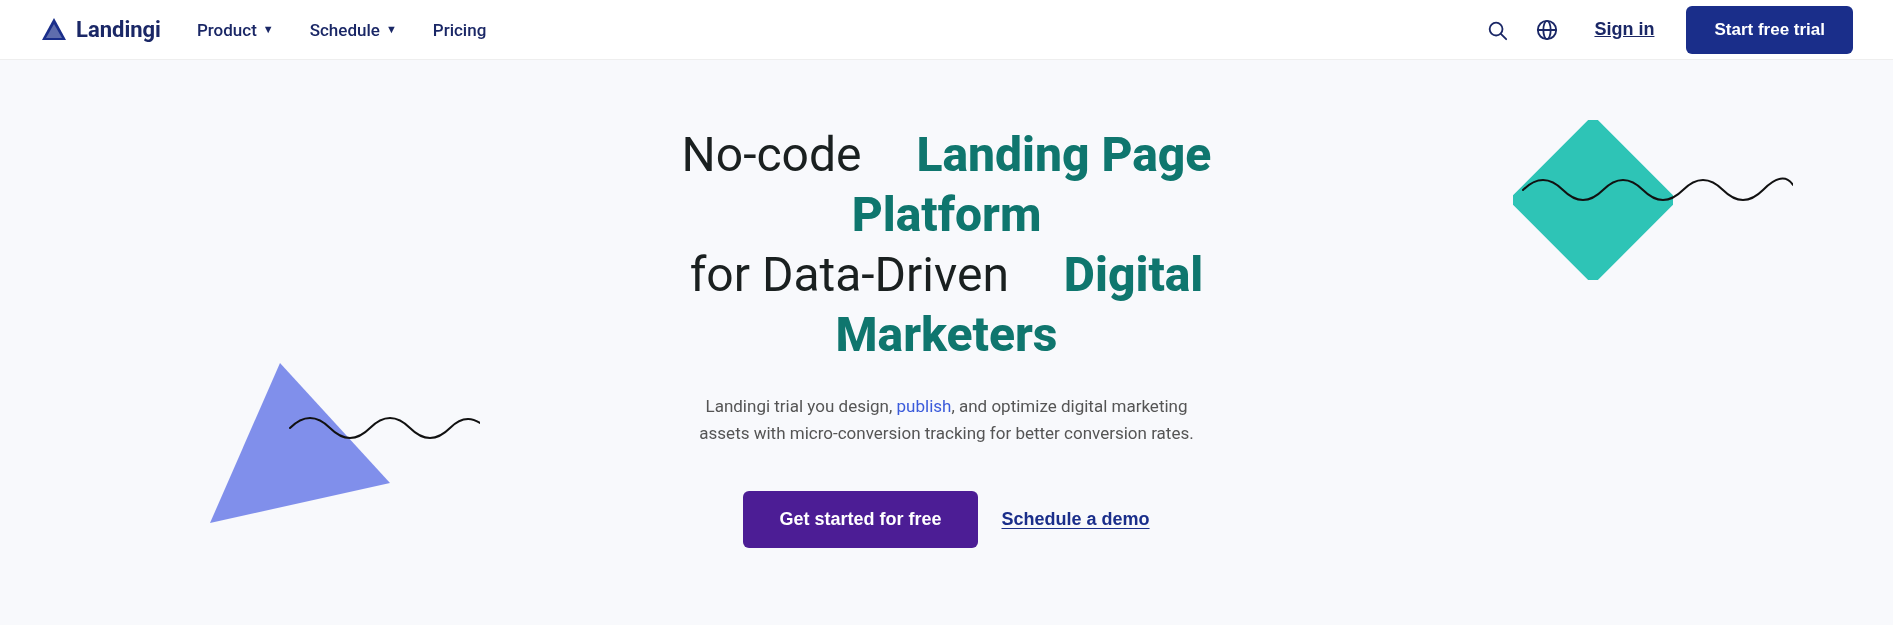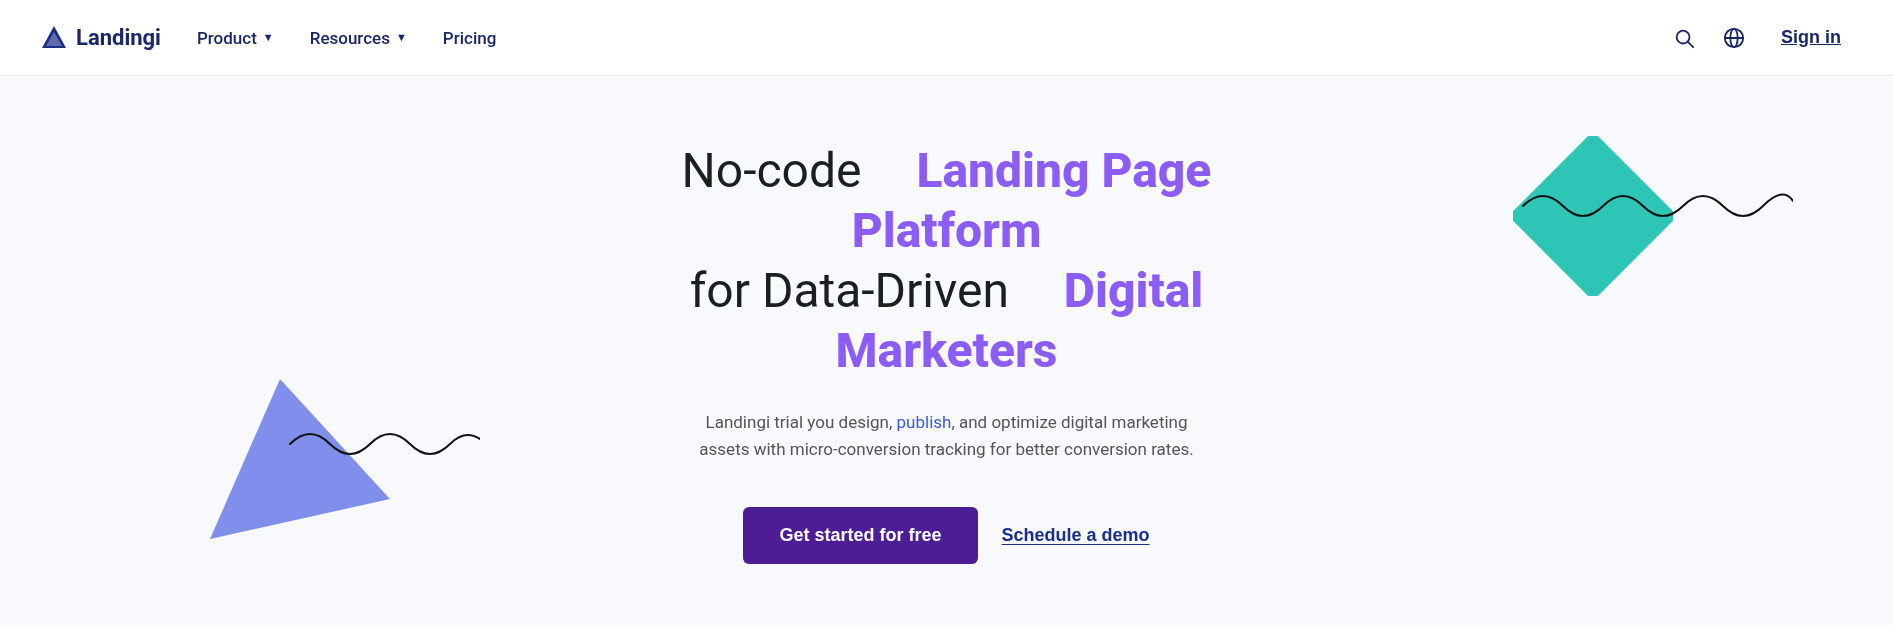--- a/index.html
+++ b/index.html
@@ -10,21 +10,21 @@
       min-height: 625px;
       overflow-x: hidden;
     }
 
     
     .navbar {
       display: flex;
       align-items: center;
       justify-content: space-between;
       padding: 0 40px;
-      height: 76px;
+      height: 60px;
       background: #fff;
       border-bottom: 1px solid #eee;
       position: relative;
       z-index: 10;
     }
     .navbar-left {
       display: flex;
       align-items: center;
       gap: 36px;
     }
@@ -109,21 +109,21 @@
     }
 
     .hero-title {
       font-size: 48px;
       color: #1a2020;
       line-height: 1.25;
       margin-bottom: 28px;
       max-width: 700px;
     }
     .hero-title-normal { font-weight: 400; }
-    .hero-title-bold { font-weight: 800; color: #8b5cf6; margin-left: 43px; }
+    .hero-title-bold { font-weight: 800; color: #0f766e; margin-left: 43px; }
 
     .hero-subtitle {
       font-size: 17px;
       color: #555;
       max-width: 520px;
       line-height: 1.6;
       margin-bottom: 44px;
     }
     .hero-subtitle span.highlight { color: #3b5bdb; }
 
@@ -189,21 +189,21 @@
         <polygon points="14,2 26,24 2,24" fill="#1a2e8a"></polygon>
         <polygon points="14,8 22,22 6,22" fill="#fff" opacity="0.3"></polygon>
       </svg>
       <span>Landingi</span>
     </a>
     <a class="nav-item" href="#">
       <span>Product</span>
       <span class="chevron">▼</span>
     </a>
     <a class="nav-item" href="#">
-      <span>Resources</span>
+      <span>Schedule</span>
       <span class="chevron">▼</span>
     </a>
     <a class="nav-item" href="#">
       <span>Pricing</span>
     </a>
   </div>
   <div class="navbar-right">
     <button class="icon-btn">
       <svg width="22" height="22" viewBox="0 0 24 24" fill="none" stroke="#1a2766" stroke-width="2" stroke-linecap="round">
         <circle cx="11" cy="11" r="7"></circle>
@@ -211,20 +211,21 @@
       </svg>
     </button>
     <button class="icon-btn">
       <svg width="22" height="22" viewBox="0 0 24 24" fill="none" stroke="#1a2766" stroke-width="2" stroke-linecap="round">
         <circle cx="12" cy="12" r="10"></circle>
         <ellipse cx="12" cy="12" rx="4" ry="10"></ellipse>
         <line x1="2" y1="12" x2="22" y2="12"></line>
       </svg>
     </button>
     <button class="sign-in-btn">Sign in</button>
+    <button class="trial-btn">Start free trial</button>
   </div>
 </nav>
 
 <section class="hero">
 
   <svg class="decor-teal" viewBox="0 0 160 160">
     <rect x="20" y="20" width="120" height="120" rx="6" fill="#2ec4b6" transform="rotate(45 80 80)"></rect>
   </svg>
 
   <svg class="wave-right" width="280" height="60" viewBox="0 0 280 60">

